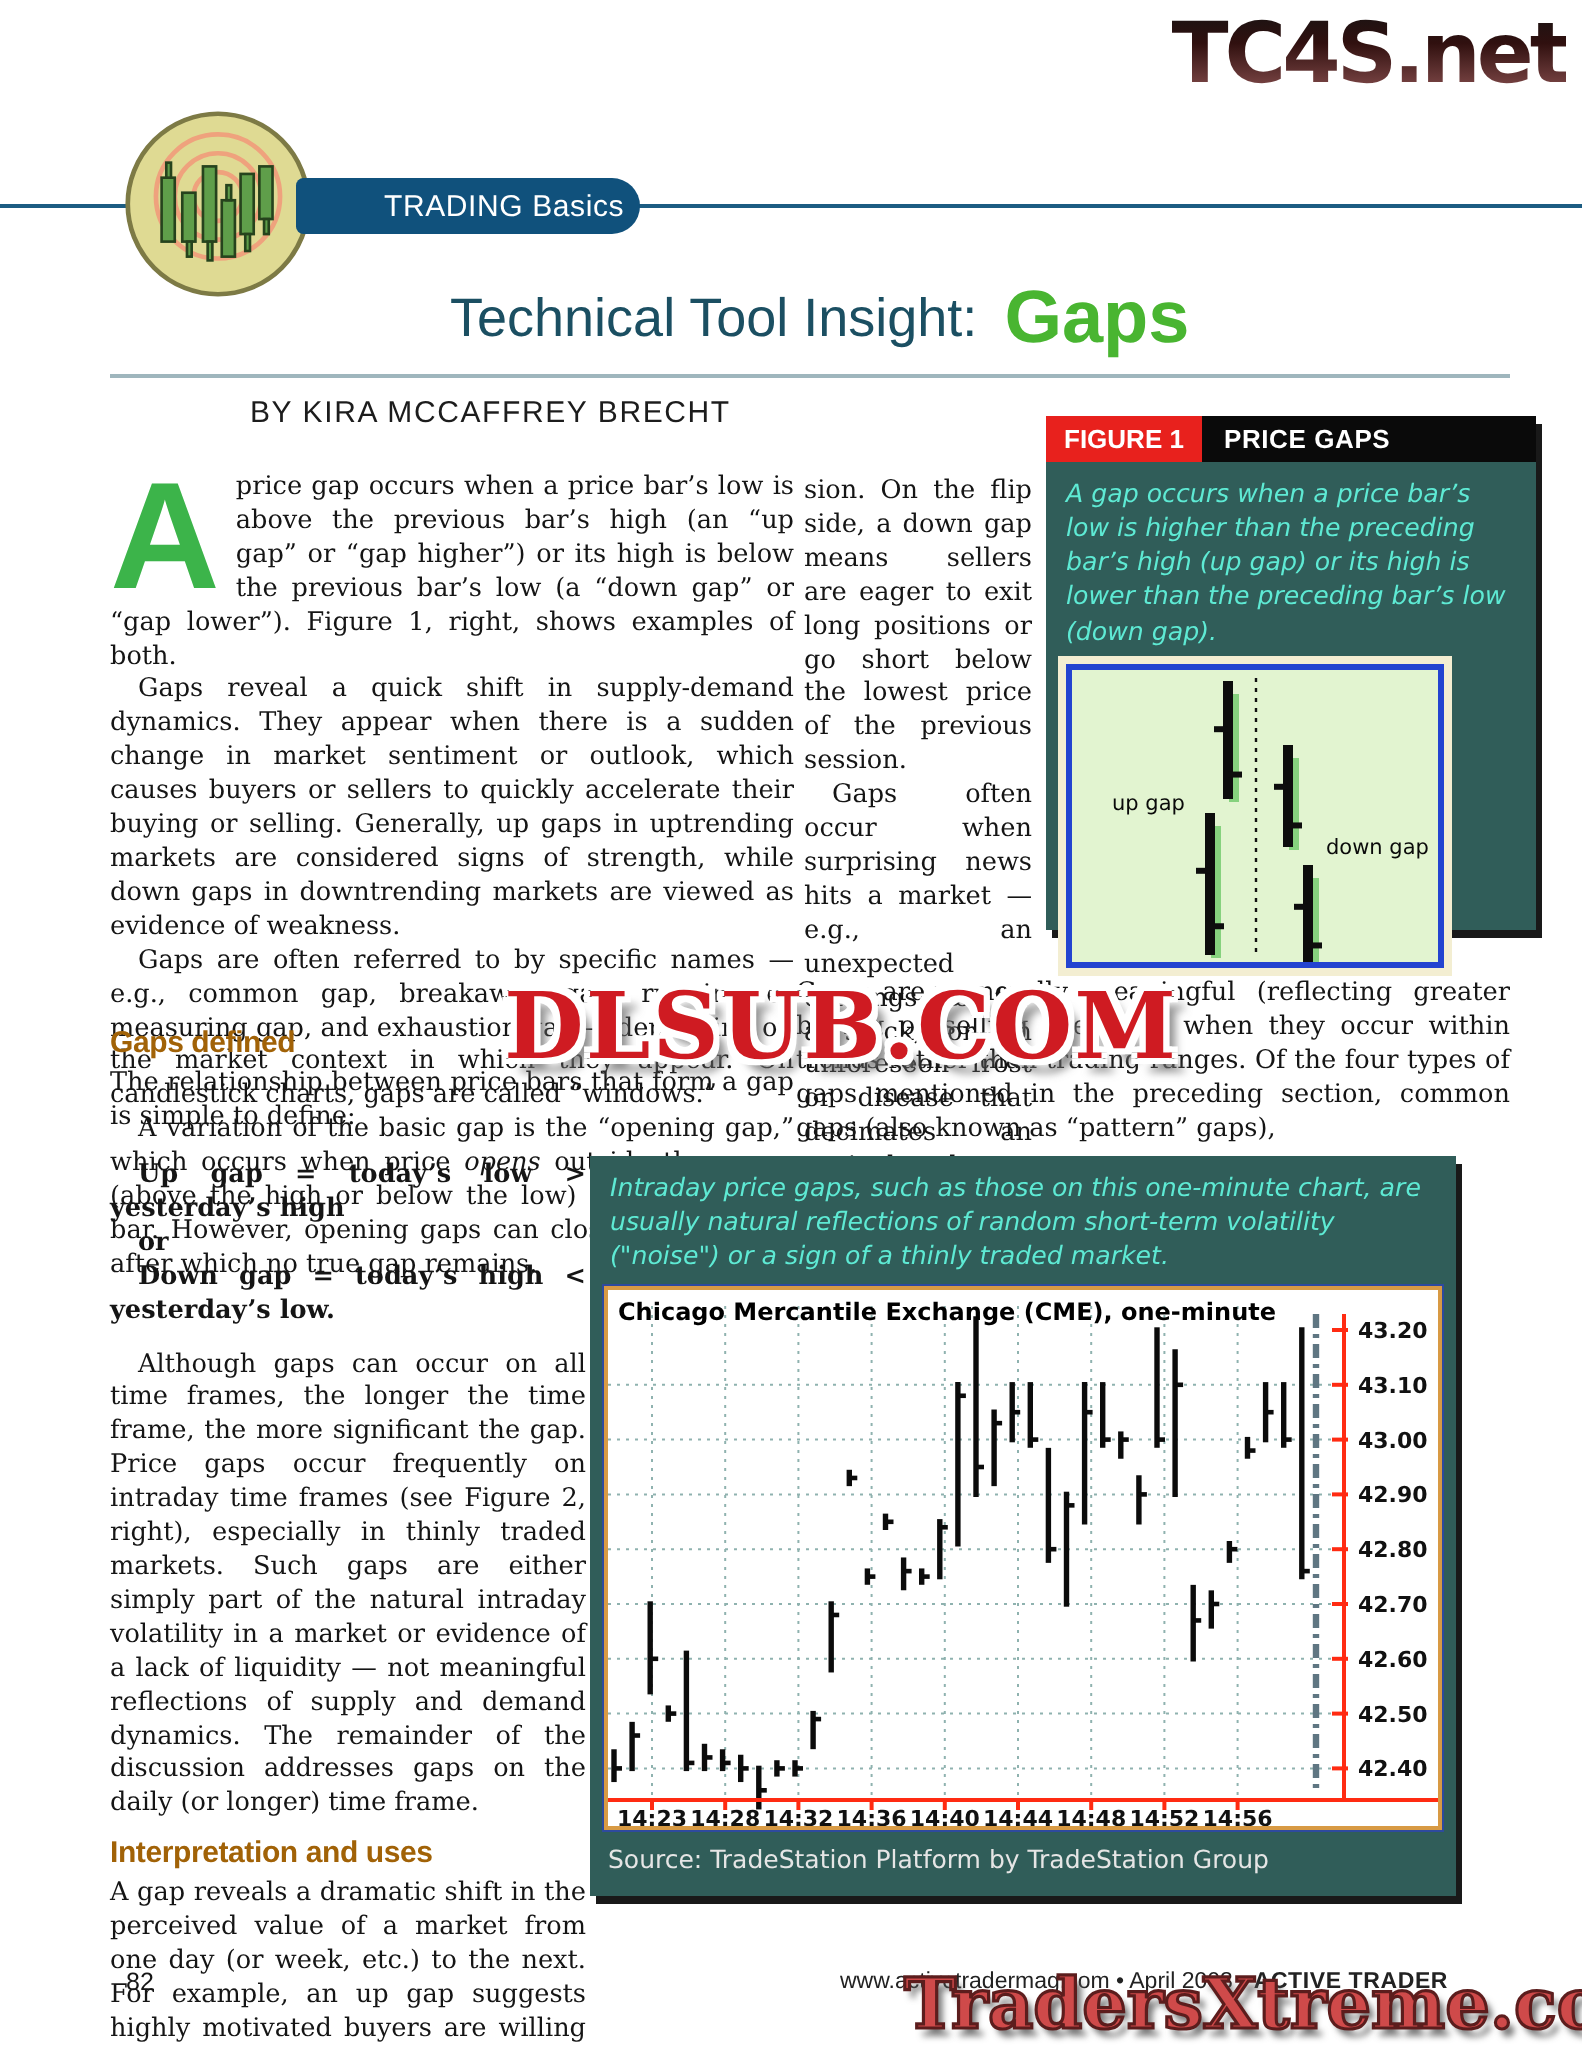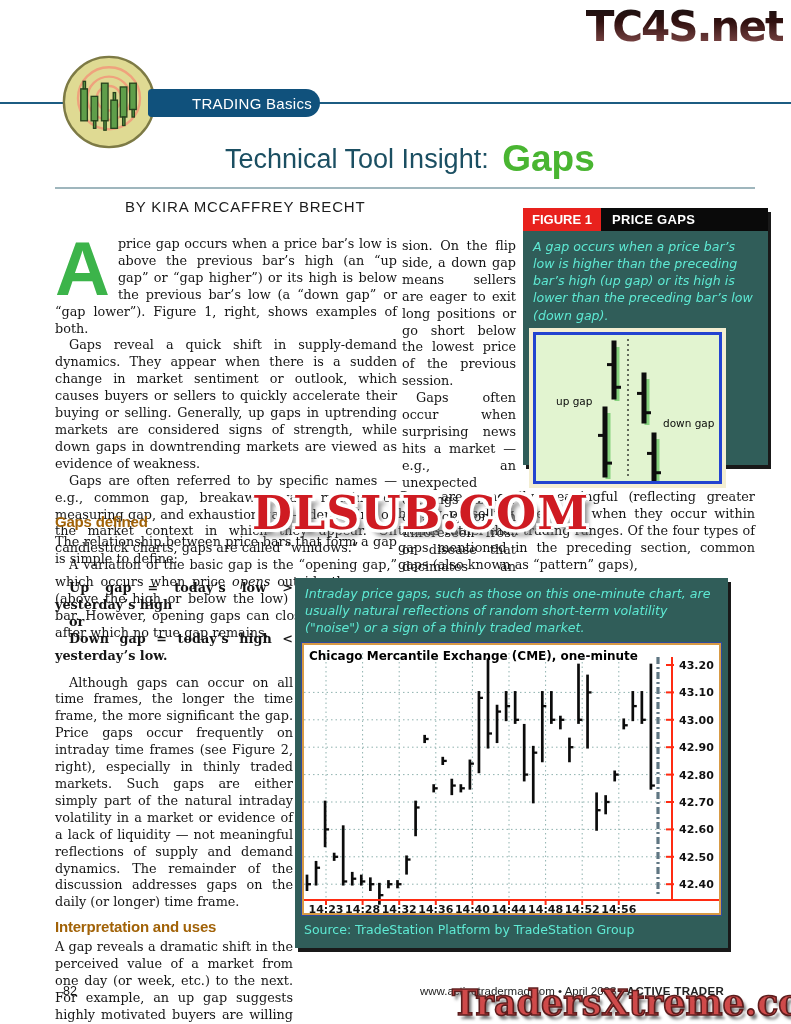--- a/index.html
+++ b/index.html
@@ -47,21 +47,21 @@
   .fig-label{background:#e8211d;height:100%;display:flex;align-items:center;padding:0 9px;}
   .fig-title{padding-left:11px;letter-spacing:0.3px;}
   .fig-caption{font-family:"DejaVu Sans",sans-serif;font-style:italic;color:#5eead4;
                font-size:12.6px;line-height:1.36;padding:7px 10px 4px 10px;}
   #fig1{left:523px;top:208px;width:245px;height:257px;}
   .f1chart{margin:4px 10px;background:#e2f4d0;border:3px solid #2343d0;outline:4px solid #f3eed2;
            width:183px;height:146px;}
   #fig2{left:295px;top:578px;width:433px;height:370px;}
   .f2chart{margin:3px 7px 0 7px;background:#ffffff;border:2px solid #d89a44;outline:1px solid #2e4a9e;
            width:415px;height:268px;}
-  .f2source{font-family:"DejaVu Sans",sans-serif;color:#5eead4;font-size:12.5px;padding:7px 0 0 9px;}
+  .f2source{font-family:"DejaVu Sans",sans-serif;color:#e5e5e5;font-size:12.5px;padding:7px 0 0 9px;}
 
   
   .wm-mid{position:absolute;left:252px;top:486px;font-family:"DejaVu Serif",serif;font-weight:bold;
           font-size:46px;letter-spacing:1px;color:#cf1b22;
           text-shadow:-3px -3px 0 #fff,3px -3px 0 #fff,-3px 3px 0 #fff,3px 3px 0 #fff,
                       -3px 0 0 #fff,3px 0 0 #fff,0 -3px 0 #fff,0 3px 0 #fff,6px 7px 4px rgba(110,110,110,0.75);}
   .wm-bot{position:absolute;left:452px;top:982px;font-family:"DejaVu Serif",serif;font-weight:bold;
           font-size:35px;color:#cf4a4a;-webkit-text-stroke:1.6px #5c1d1d;
           text-shadow:3px 4px 3px rgba(90,90,90,0.8);}
   .pageno{position:absolute;left:63px;top:984px;font-family:"Liberation Sans",sans-serif;font-size:12.5px;}

